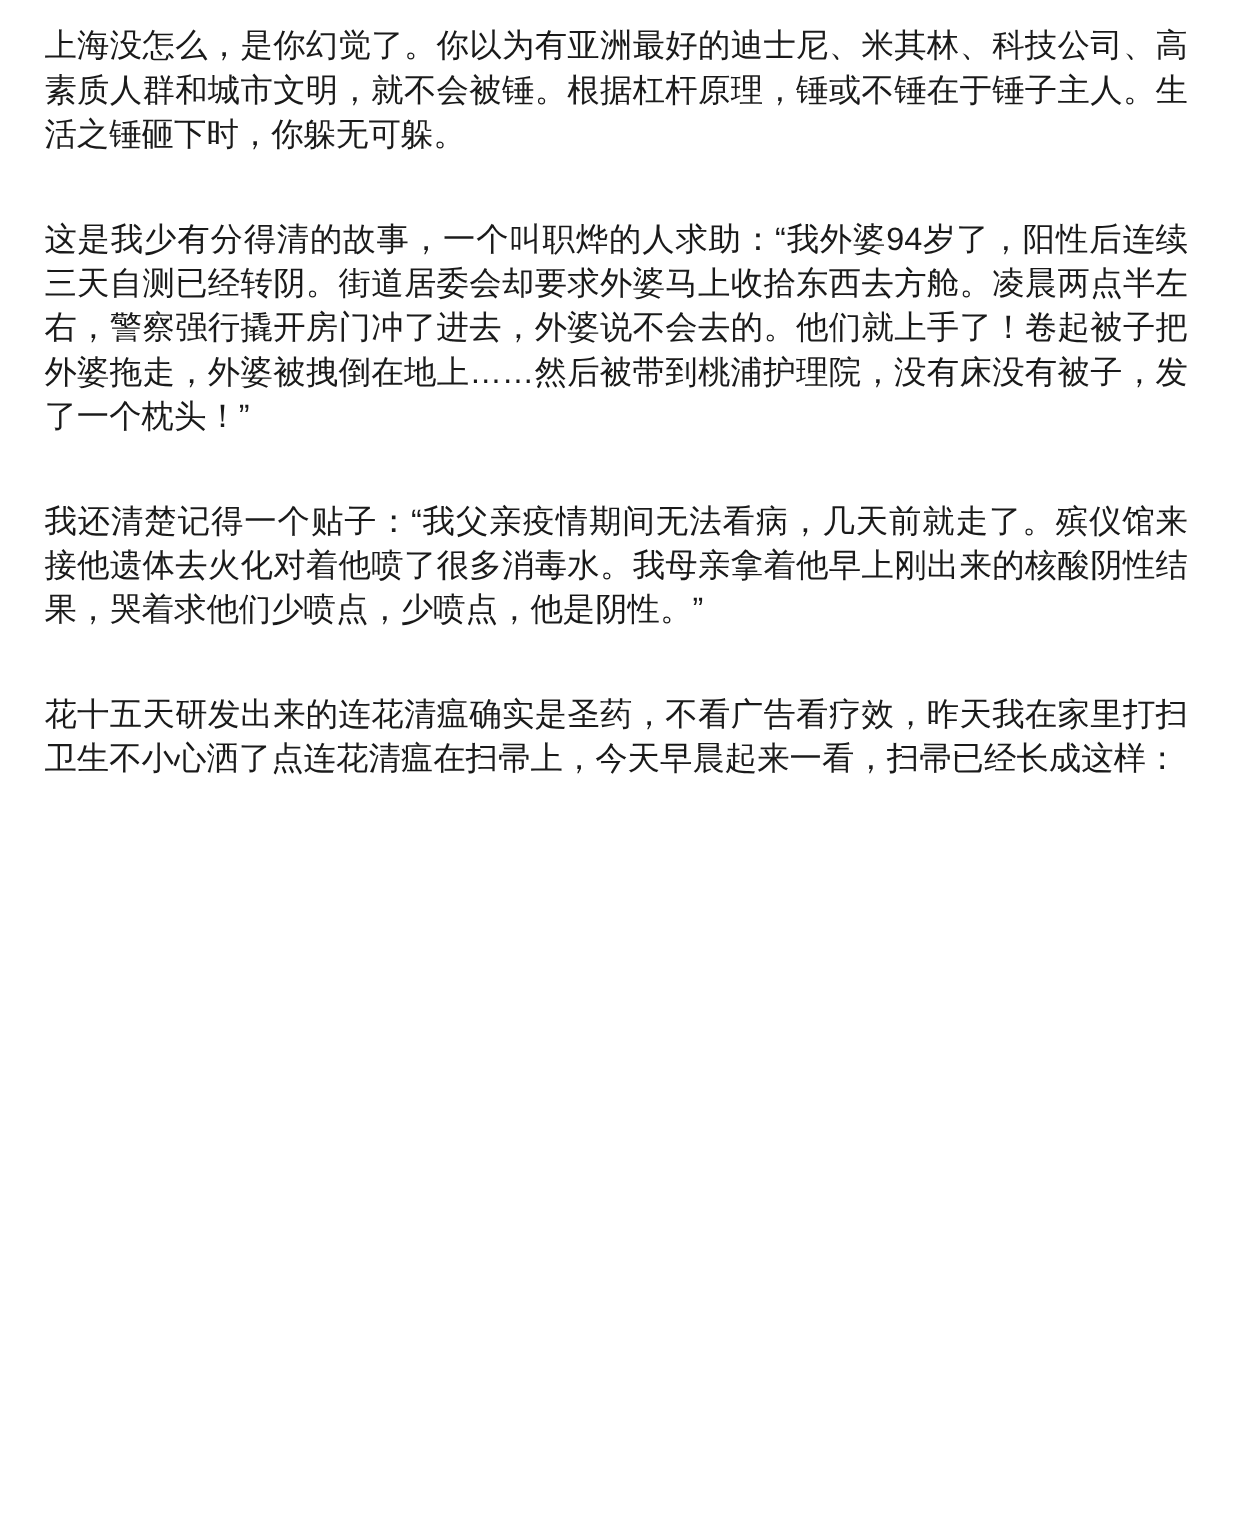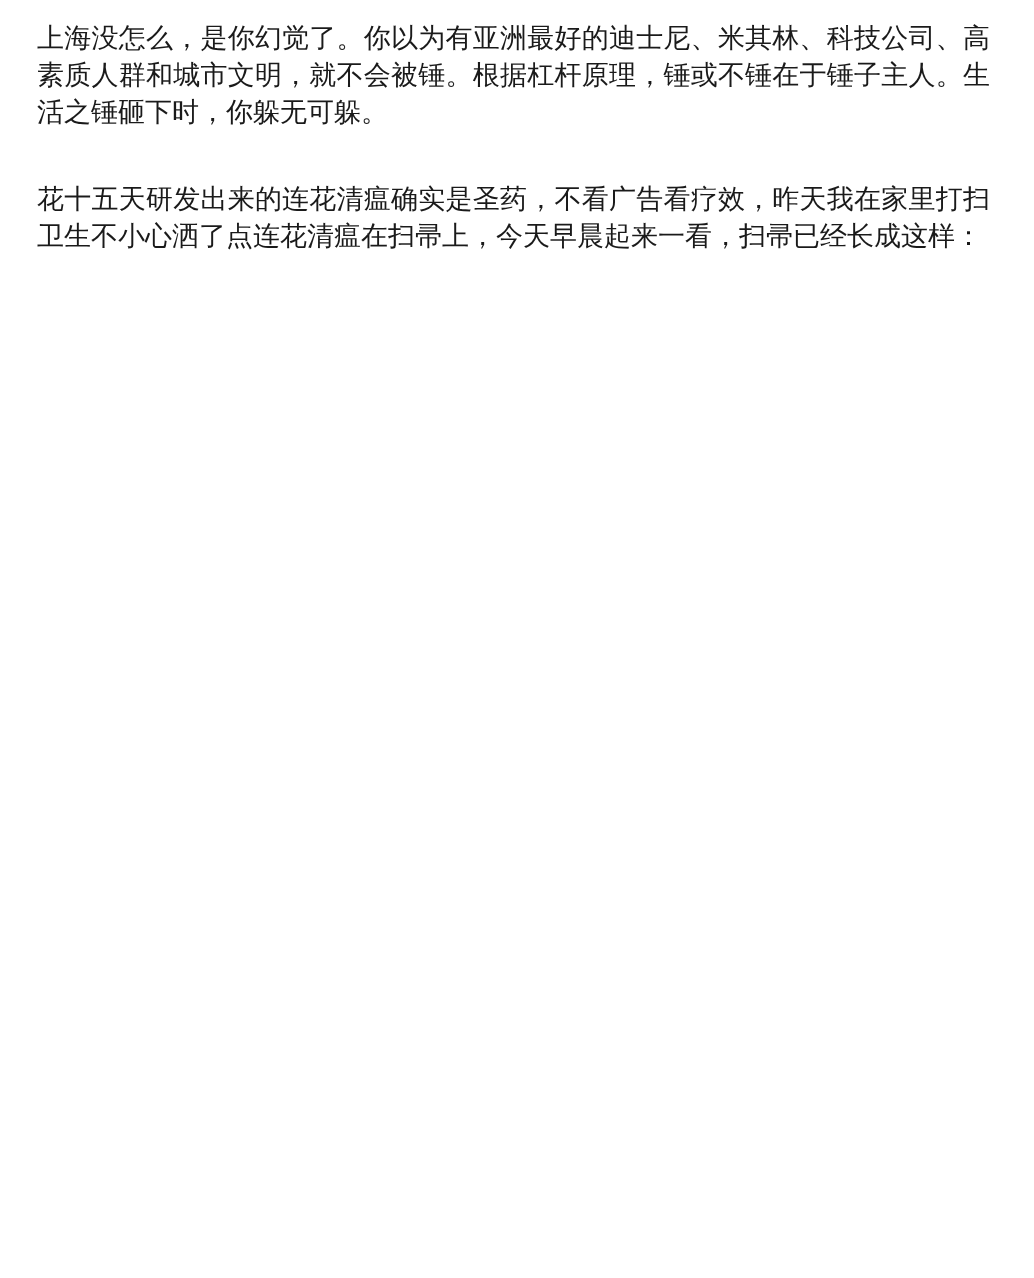--- a/index.html
+++ b/index.html
@@ -28,14 +28,16 @@
   .article p:last-child {
     margin-bottom: 0;
     margin-top: 16px;
   }
 </style>
 </head>
 <body>
 
 <div class="article">
   <p>上海没怎么，是你幻觉了。你以为有亚洲最好的迪士尼、米其林、科技公司、高素质人群和城市文明，就不会被锤。根据杠杆原理，锤或不锤在于锤子主人。生活之锤砸下时，你躲无可躲。</p>
+  <p>这是我少有分得清的故事，一个叫职烨的人求助：“我外婆94岁了，阳性后连续三天自测已经转阴。街道居委会却要求外婆马上收拾东西去方舱。凌晨两点半左右，警察强行撬开房门冲了进去，外婆说不会去的。他们就上手了！卷起被子把外婆拖走，外婆被拽倒在地上……然后被带到桃浦护理院，没有床没有被子，发了一个枕头！”</p>
+  <p>我还清楚记得一个贴子：“我父亲疫情期间无法看病，几天前就走了。殡仪馆来接他遗体去火化对着他喷了很多消毒水。我母亲拿着他早上刚出来的核酸阴性结果，哭着求他们少喷点，少喷点，他是阴性。”</p>
   <p>花十五天研发出来的连花清瘟确实是圣药，不看广告看疗效，昨天我在家里打扫卫生不小心洒了点连花清瘟在扫帚上，今天早晨起来一看，扫帚已经长成这样：</p>
 </div>
 
 </body></html>

